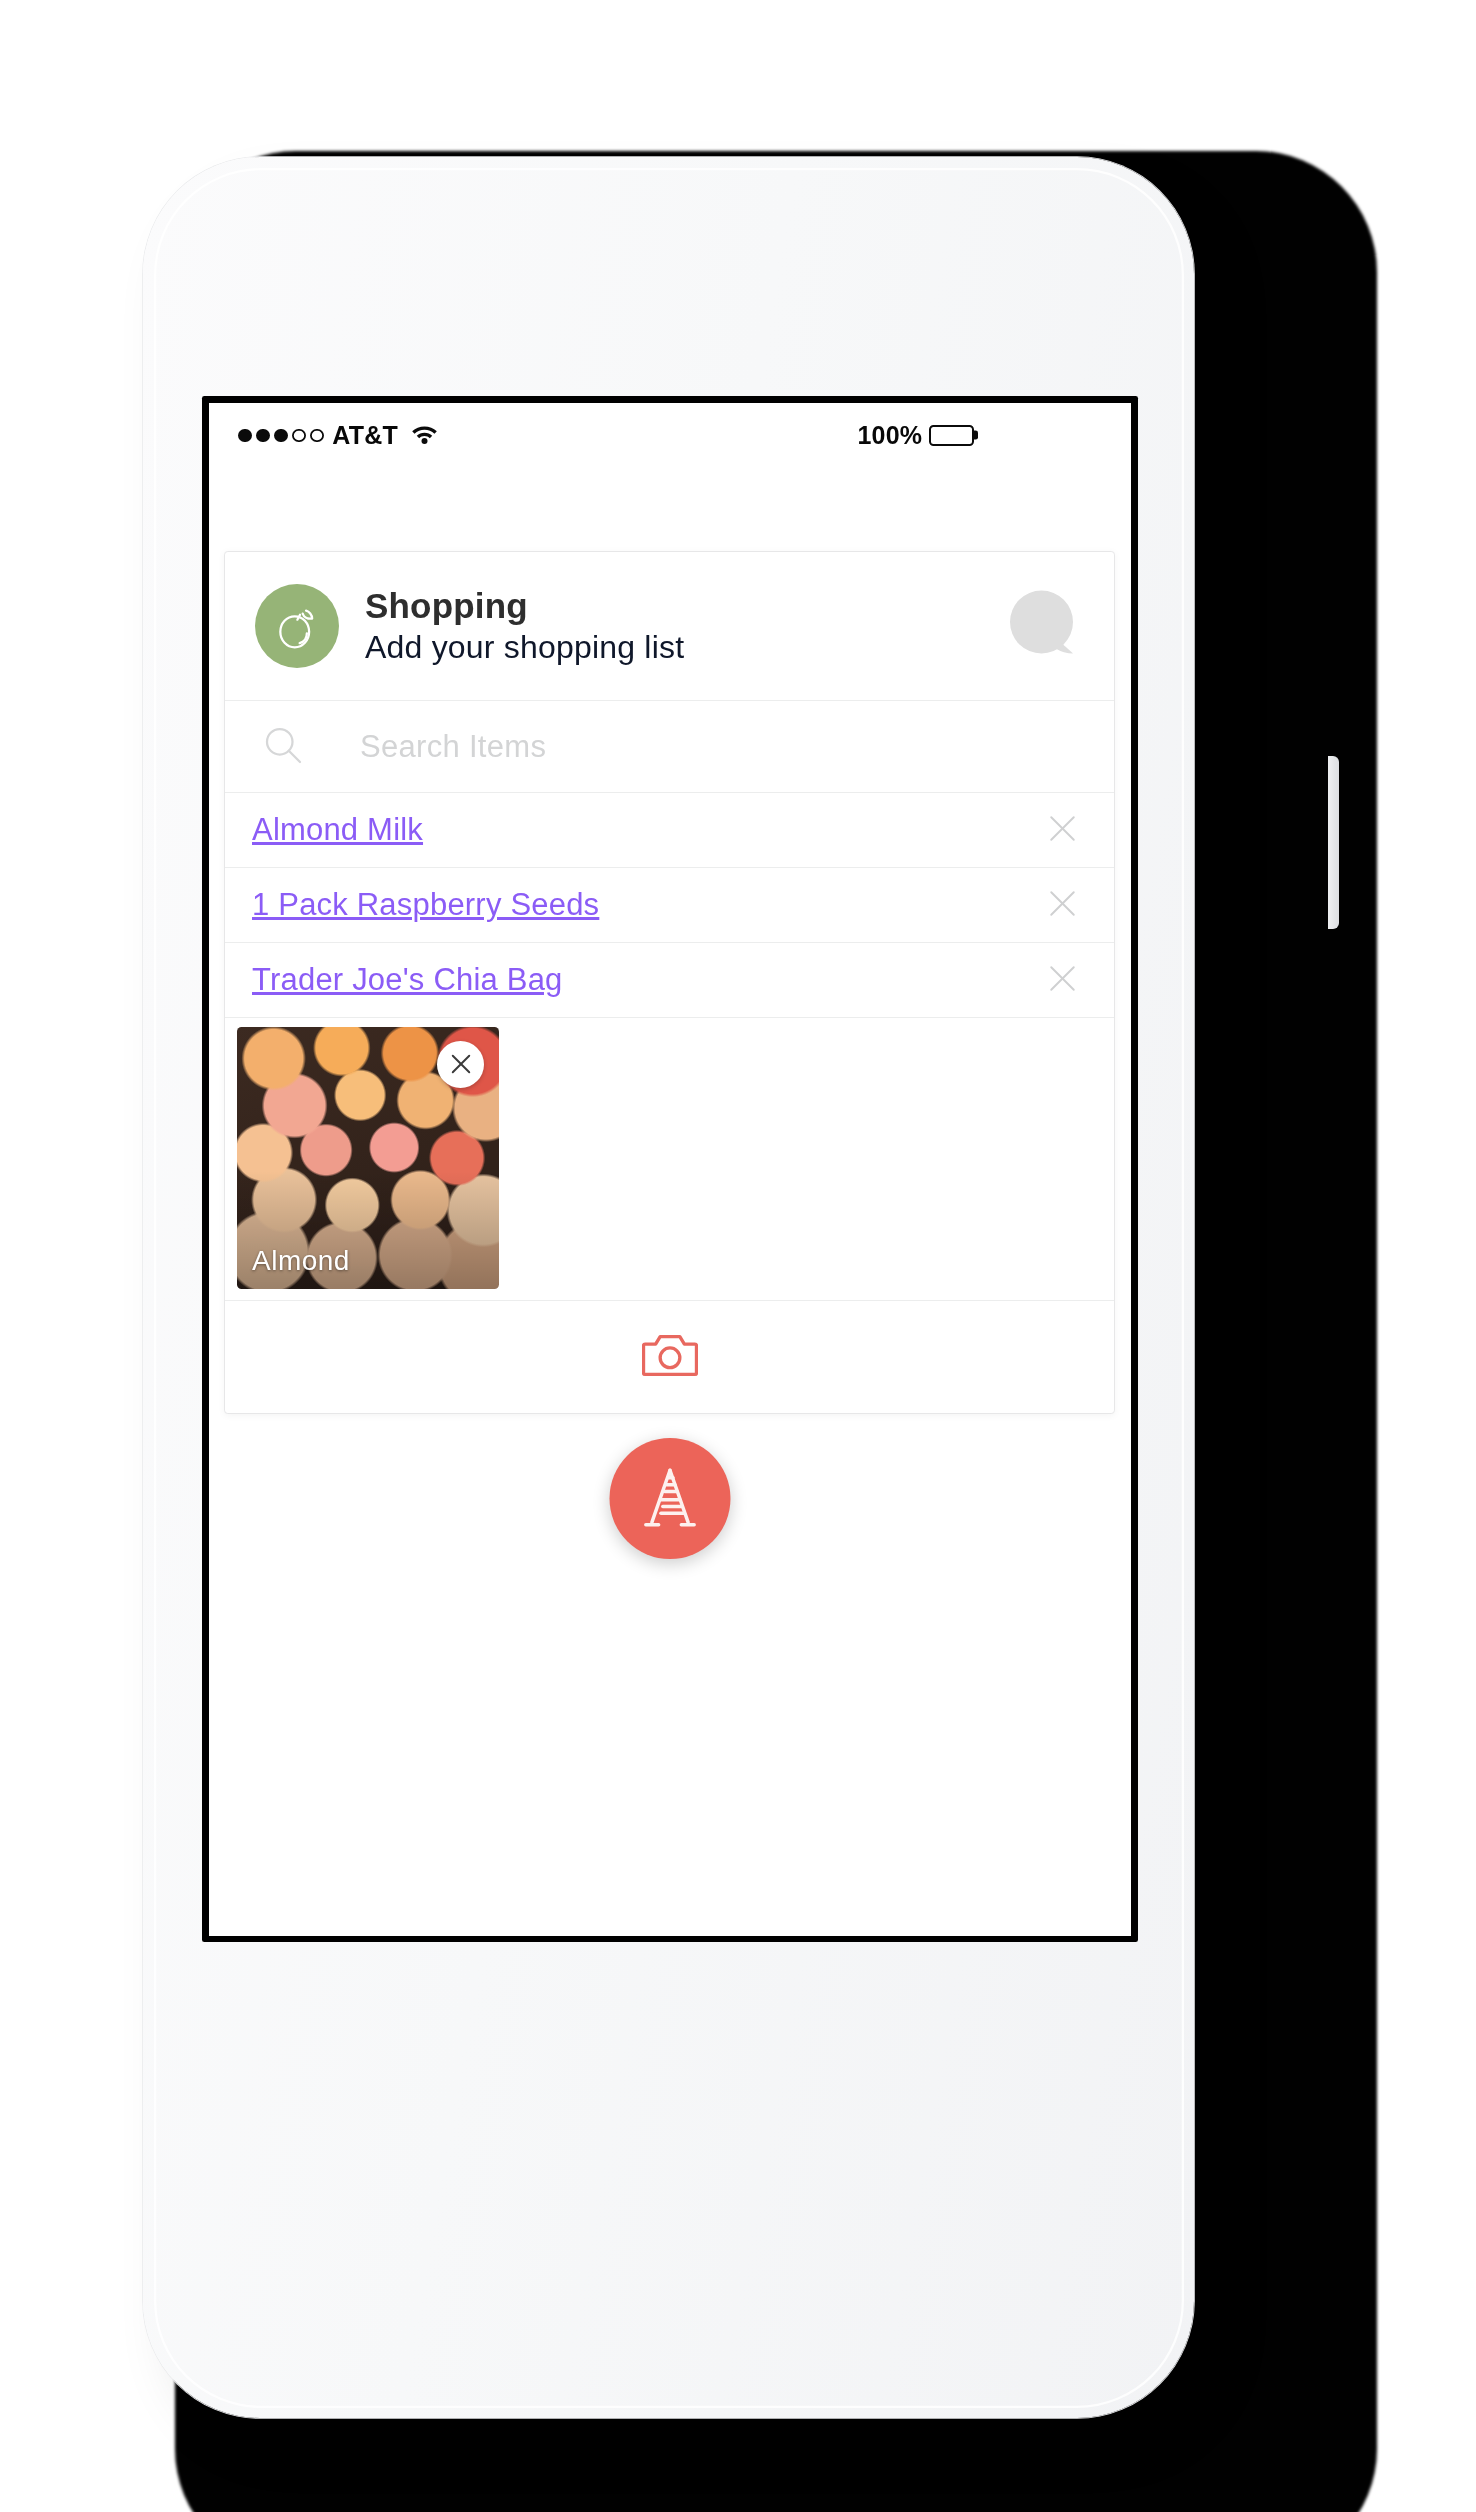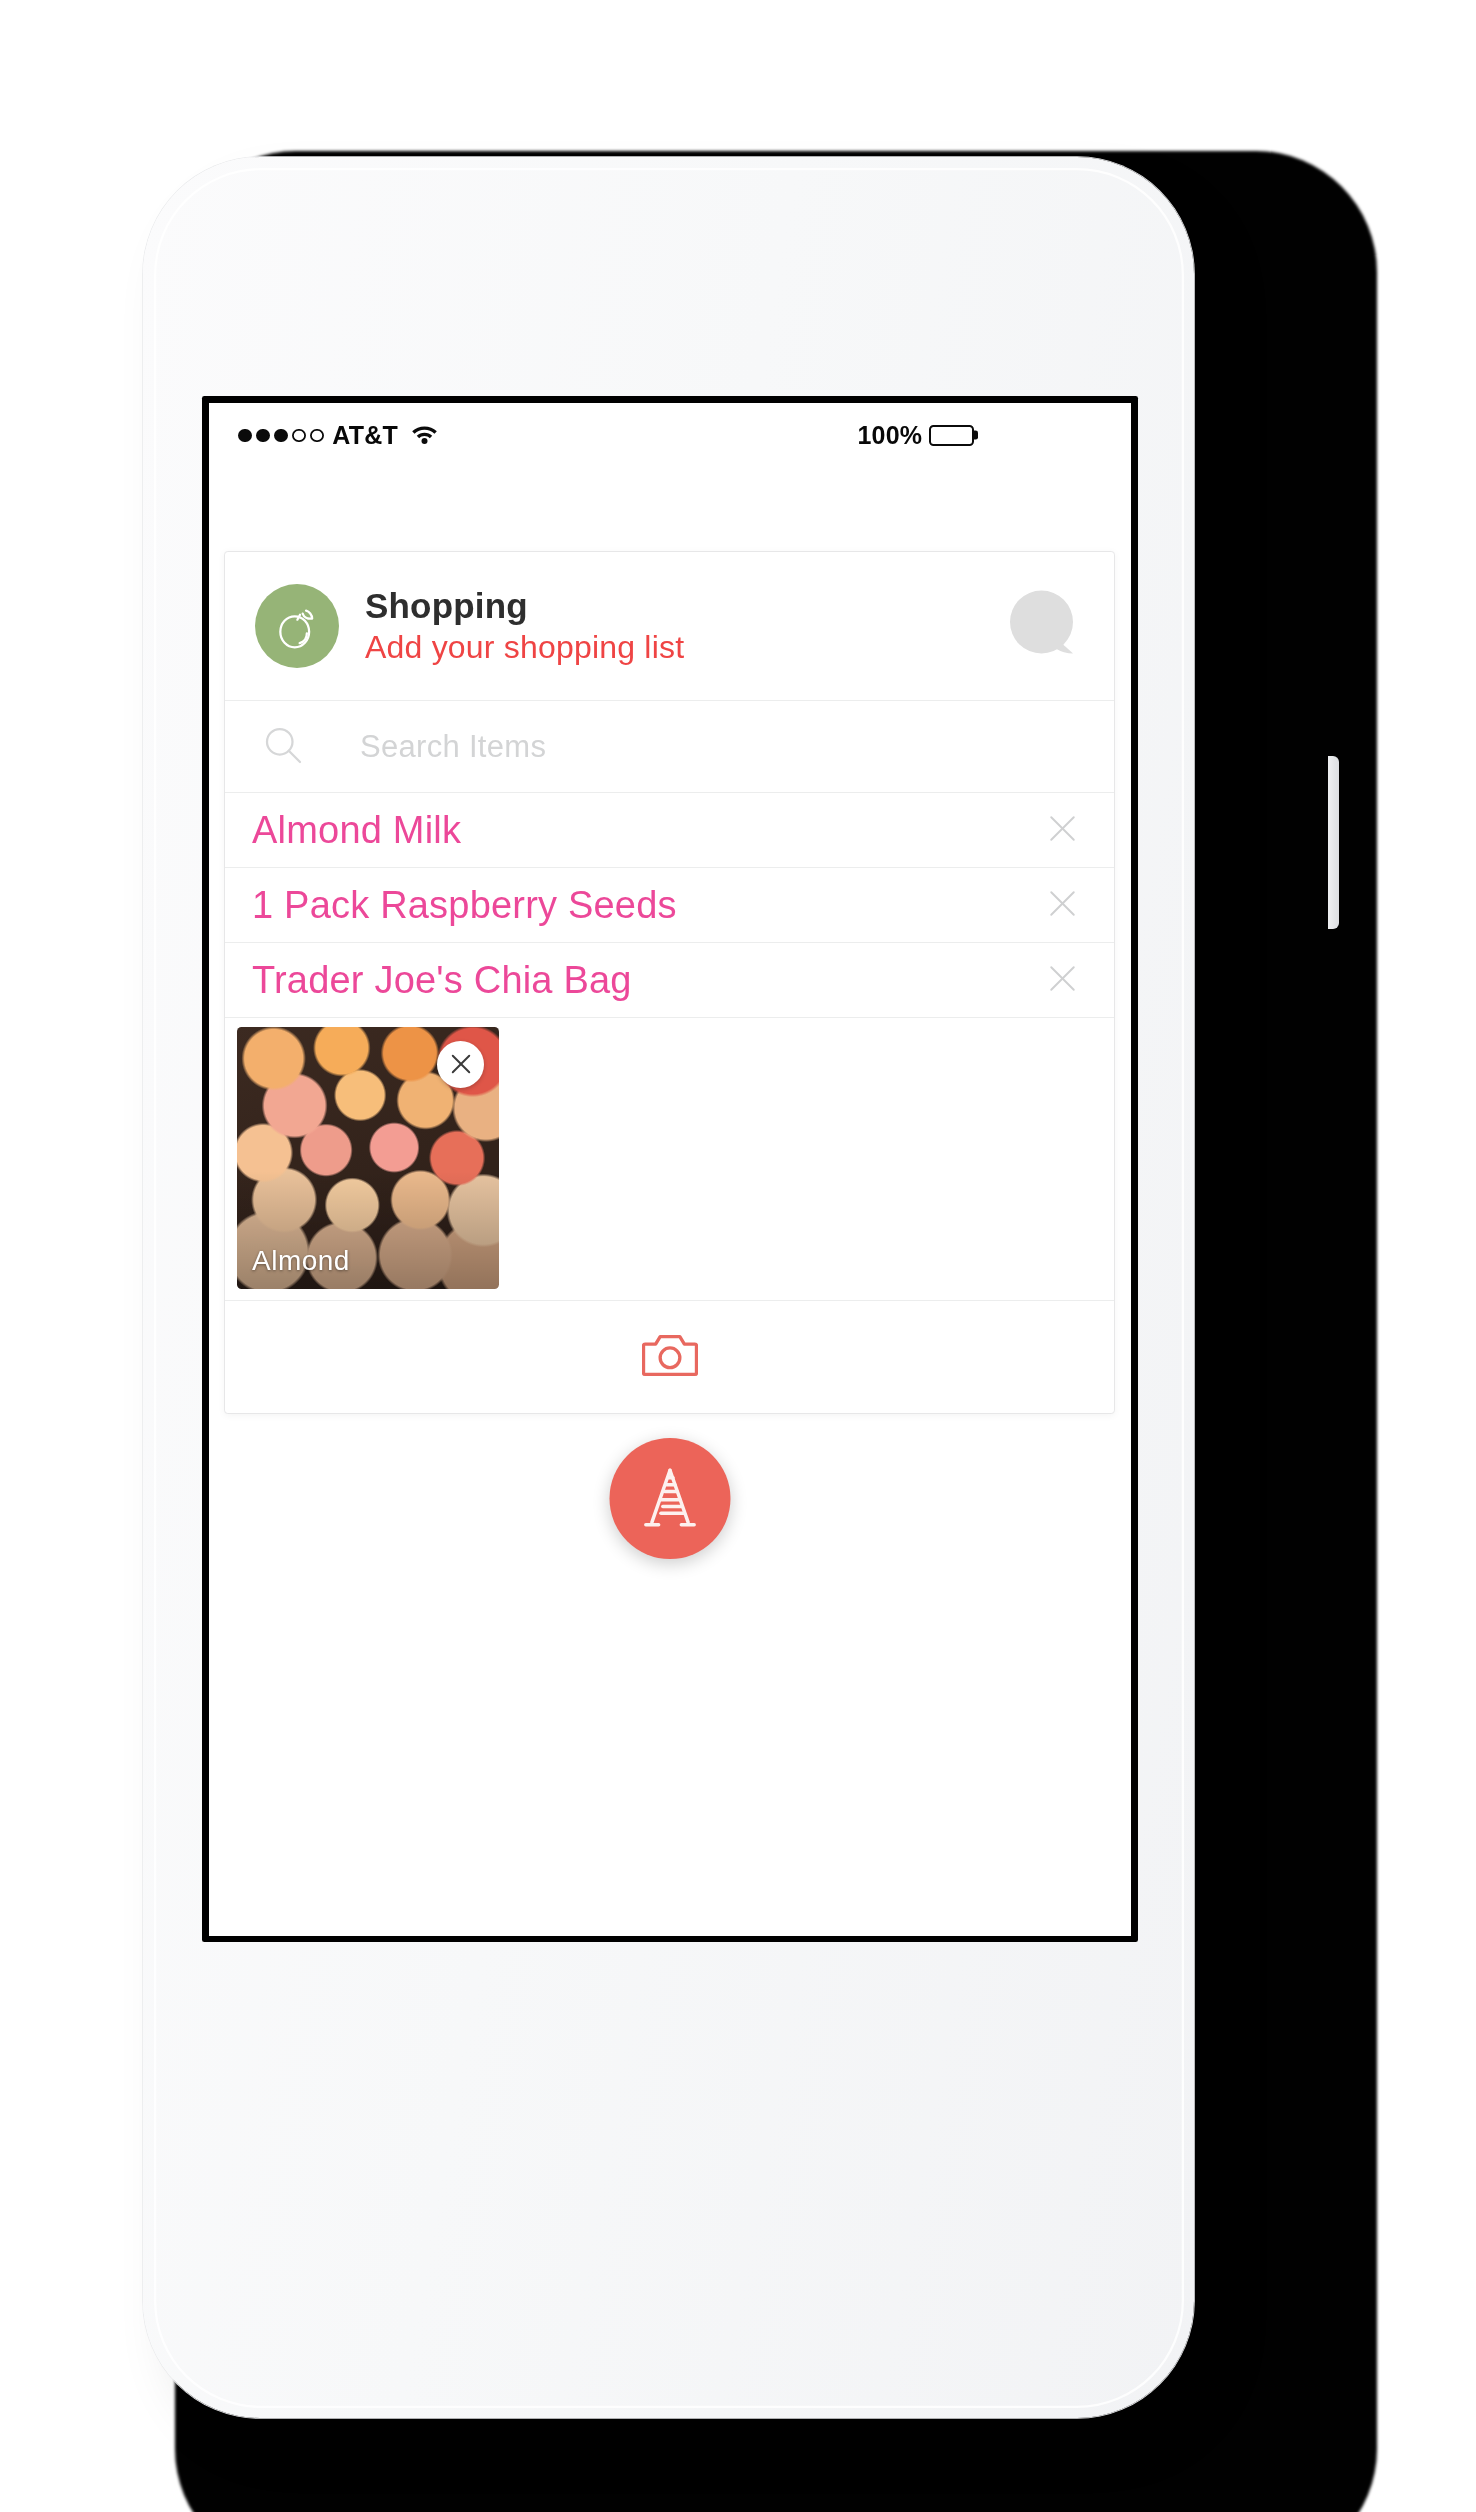--- a/index.html
+++ b/index.html
@@ -144,21 +144,21 @@
     background: #96b477;
     display: flex; align-items: center; justify-content: center;
     flex: 0 0 auto;
   }
   .header-text { margin-left: 26px; }
   .header-title {
     font-size: 35px; color: #2e2e2e; font-weight: 700;
     letter-spacing: 0.2px; line-height: 1.12;
   }
   .header-sub {
-    font-size: 32px; color: #ef4444; font-weight: 300;
+    font-size: 32px; color: #0f172a; font-weight: 300;
     letter-spacing: 0.2px; line-height: 1.2; margin-top: 3px;
   }
   .comment-bubble { margin-left: auto; flex: 0 0 auto; }
 
   
   .search-row {
     display: flex; align-items: center;
     height: 92px;
     padding: 0 39px;
     border-bottom: 0.8px solid #eceded;
@@ -171,22 +171,23 @@
   }
 
   
   .list-row {
     display: flex; align-items: center;
     height: 75px;
     padding: 0 35px 0 27px;
     border-bottom: 0.8px solid #eceded;
   }
   .list-label {
-    font-size: 38px; color: #ec4899; font-weight: 300;
+    font-size: 31px; color: #8b5cf6; font-weight: 300;
     letter-spacing: 0.2px;
+    text-decoration: underline;
   }
   .row-close { margin-left: auto; flex: 0 0 auto; }
 
   
   .photo-grid {
     display: flex; gap: 13px;
     padding: 9px 12px 10.5px 12px;
     border-bottom: 0.8px solid #eceded;
   }
   .photo-card {

